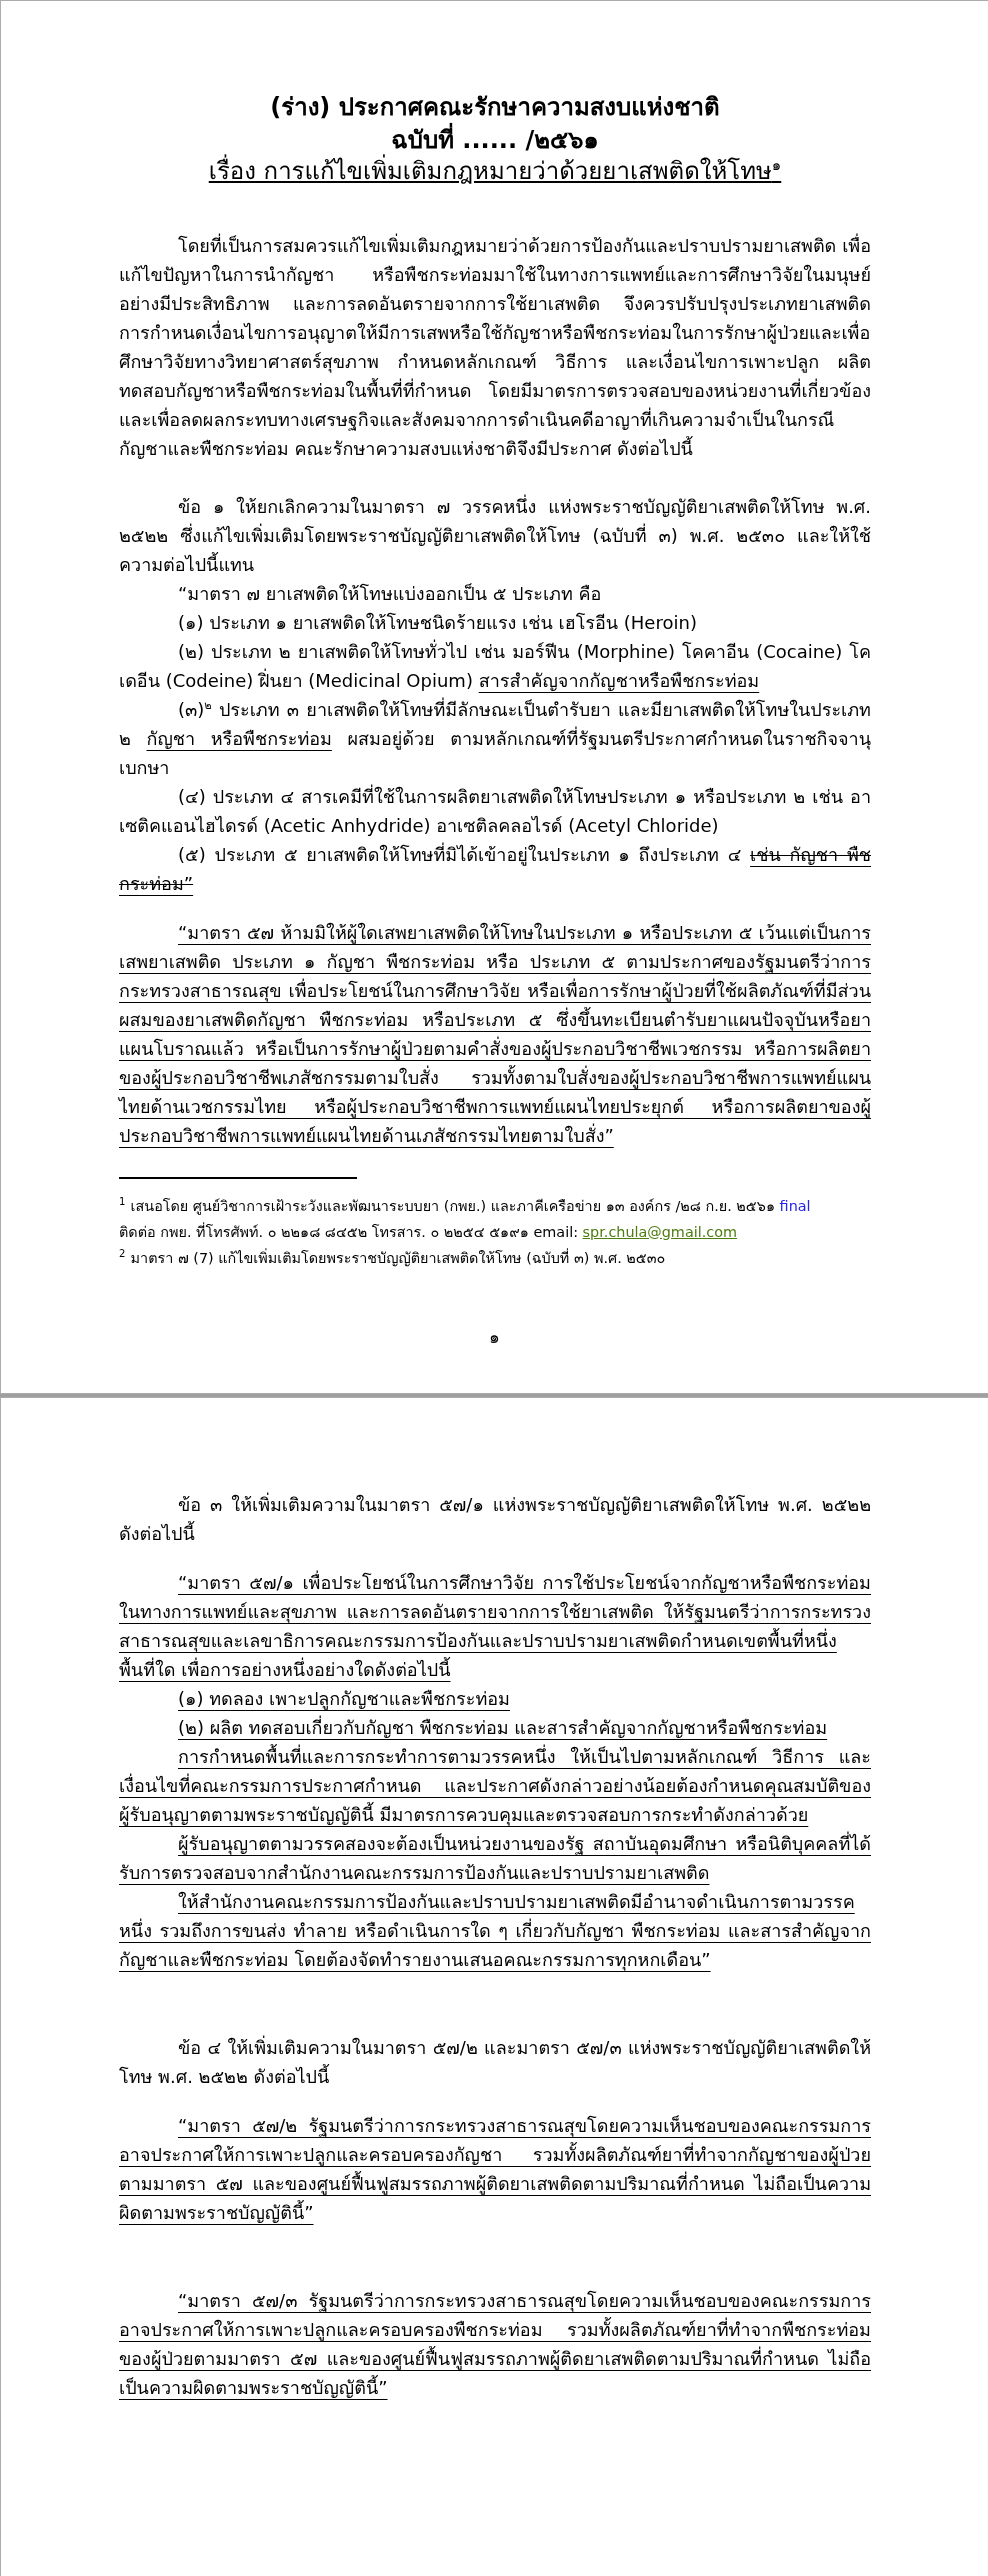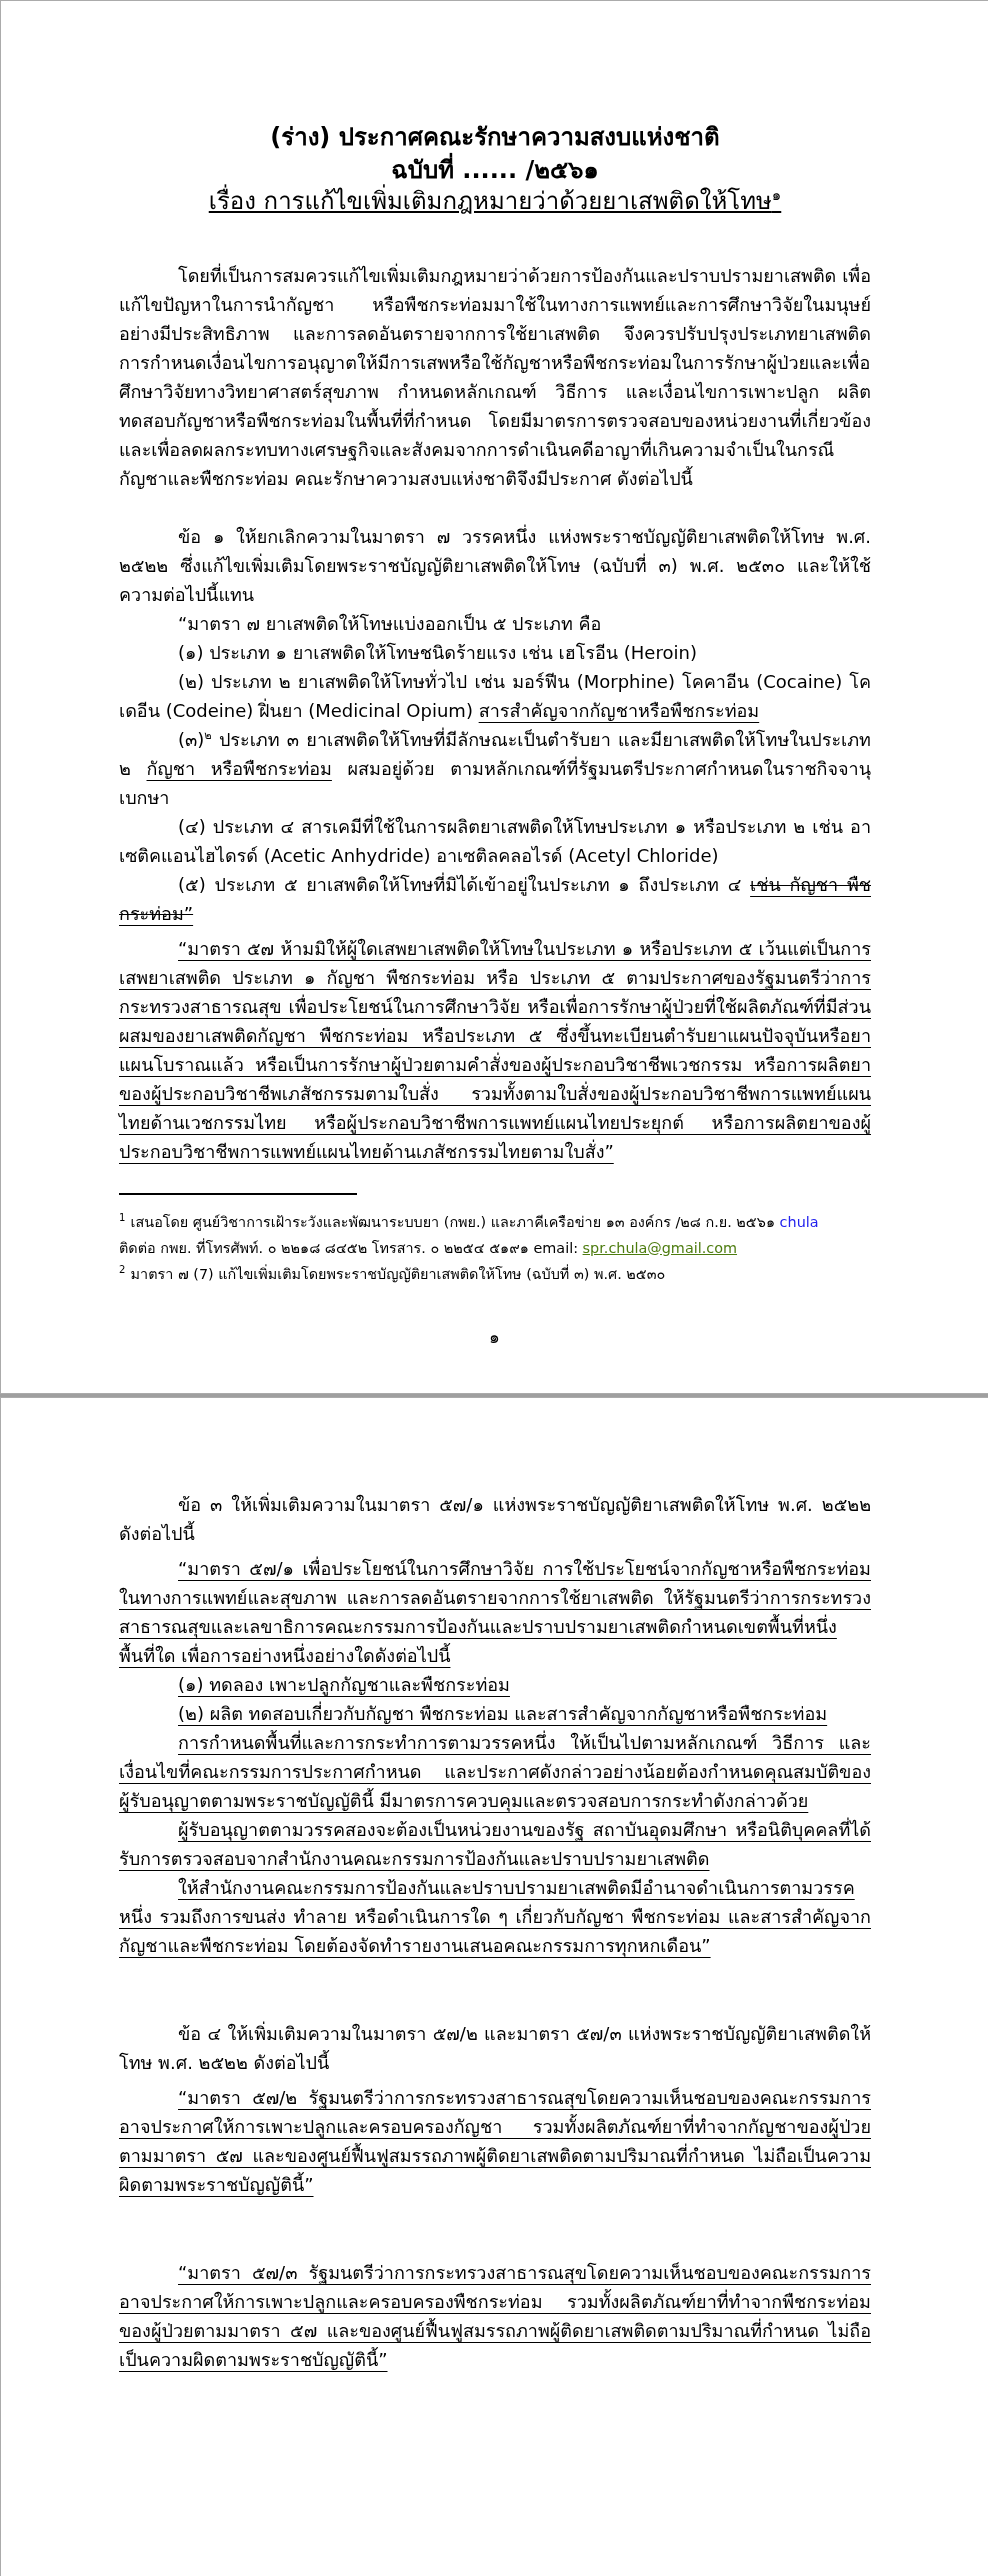--- a/index.html
+++ b/index.html
@@ -19,21 +19,21 @@
     background: #ffffff;
     border: 1px solid #ababab;
     overflow: hidden;
   }
   #page-1 { height: 1394px; }
   #page-2 { height: 1393px; margin-top: 2.6px; }
   .content {
     padding: 0 117px 0 118px;
     color: #000;
   }
-  #page-1 .content { padding-top: 120px; }
+  #page-1 .content { padding-top: 90px; }
   #page-2 .content { padding-top: 92px; }
 
   p {
     margin: 0;
     font-size: 18px;
     line-height: 29px;
     text-align: justify;
   }
   .doc-title {
     font-size: 24px;
@@ -52,21 +52,21 @@
   .subject {
     font-size: 24px;
     line-height: 29px;
     text-align: center;
     margin: 2.1px 0 45px 0;
     text-decoration: underline;
   }
   .indent { text-indent: 59px; }
   .gap-1 { margin-top: 29px; }
   .gap-2 { margin-top: 59px; }
-  .gap-s { margin-top: 6px; }
+  .gap-s { margin-top: 20px; }
   .u {
     text-decoration: underline;
     text-decoration-thickness: 1px;
     text-underline-offset: 4.6px;
   }
   .strike-u {
     text-decoration: underline line-through;
     text-decoration-thickness: 1px;
     text-underline-offset: 4.6px;
   }
@@ -135,21 +135,21 @@
 
       <p class="indent">(๔) ประเภท ๔ สารเคมีที่ใช้ในการผลิตยาเสพติดให้โทษประเภท ๑ หรือประเภท ๒ เช่น อาเซติคแอนไฮไดรด์ (Acetic Anhydride) อาเซติลคลอไรด์ (Acetyl Chloride)</p>
 
       <p class="indent"><span>(๕) ประเภท ๕ ยาเสพติดให้โทษที่มิได้เข้าอยู่ในประเภท ๑ ถึงประเภท ๔ </span><span class="strike-u">เช่น กัญชา พืชกระท่อม”</span></p>
 
 
       <p class="indent gap-s"><span class="u">“มาตรา ๕๗  ห้ามมิให้ผู้ใดเสพยาเสพติดให้โทษในประเภท ๑ หรือประเภท ๕ เว้นแต่เป็นการเสพยาเสพติด ประเภท ๑  กัญชา พืชกระท่อม หรือ ประเภท ๕ ตามประกาศของรัฐมนตรีว่าการกระทรวงสาธารณสุข เพื่อประโยชน์ในการศึกษาวิจัย หรือเพื่อการรักษาผู้ป่วยที่ใช้ผลิตภัณฑ์ที่มีส่วนผสมของยาเสพติดกัญชา พืชกระท่อม หรือประเภท ๕ ซึ่งขึ้นทะเบียนตำรับยาแผนปัจจุบันหรือยาแผนโบราณแล้ว หรือเป็นการรักษาผู้ป่วยตามคำสั่งของผู้ประกอบวิชาชีพเวชกรรม หรือการผลิตยาของผู้ประกอบวิชาชีพเภสัชกรรมตามใบสั่ง รวมทั้งตามใบสั่งของผู้ประกอบวิชาชีพการแพทย์แผนไทยด้านเวชกรรมไทย หรือผู้ประกอบวิชาชีพการแพทย์แผนไทยประยุกต์ หรือการผลิตยาของผู้ประกอบวิชาชีพการแพทย์แผนไทยด้านเภสัชกรรมไทยตามใบสั่ง”</span></p>
 
       <div class="fn-divider"></div>
 
-      <p class="footnote"><span class="fn-ref">1</span><span>เสนอโดย ศูนย์วิชาการเฝ้าระวังและพัฒนาระบบยา (กพย.)  และภาคีเครือข่าย ๑๓ องค์กร /๒๘ ก.ย. ๒๕๖๑ </span><span class="final-word">chula</span></p>
+      <p class="footnote"><span class="fn-ref">1</span><span>เสนอโดย ศูนย์วิชาการเฝ้าระวังและพัฒนาระบบยา (กพย.)  และภาคีเครือข่าย ๑๓ องค์กร /๒๘ ก.ย. ๒๕๖๑ </span><span class="final-word">final</span></p>
       <p class="footnote"><span>ติดต่อ กพย. ที่โทรศัพท์. ๐ ๒๒๑๘ ๘๔๕๒  โทรสาร. ๐ ๒๒๕๔ ๕๑๙๑  email: </span><a class="email-link">spr.chula@gmail.com</a></p>
       <p class="footnote"><span class="fn-ref">2</span><span>มาตรา ๗ (7) แก้ไขเพิ่มเติมโดยพระราชบัญญัติยาเสพติดให้โทษ (ฉบับที่ ๓) พ.ศ. ๒๕๓๐</span></p>
 
     </div>
     <div class="page-no">๑</div>
   </div>
 
   <div class="page" id="page-2">
     <div class="content">
 

